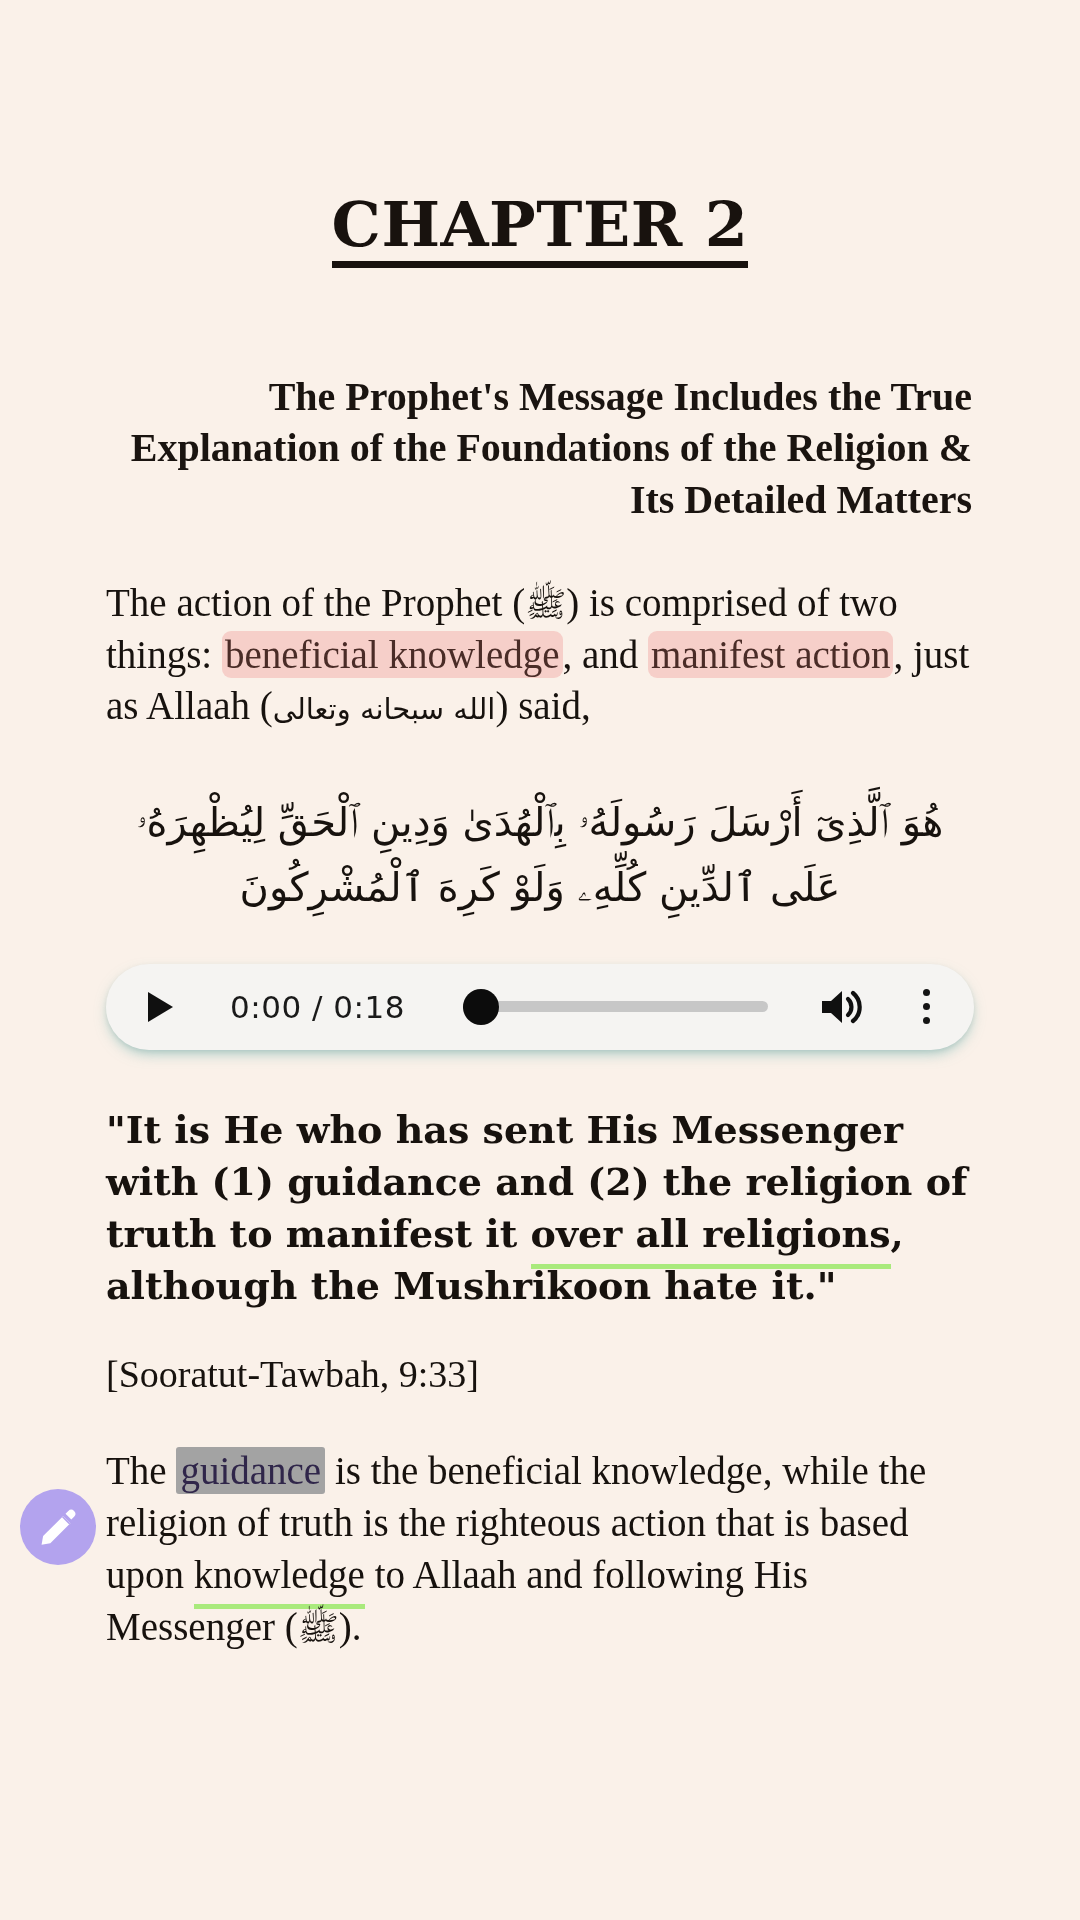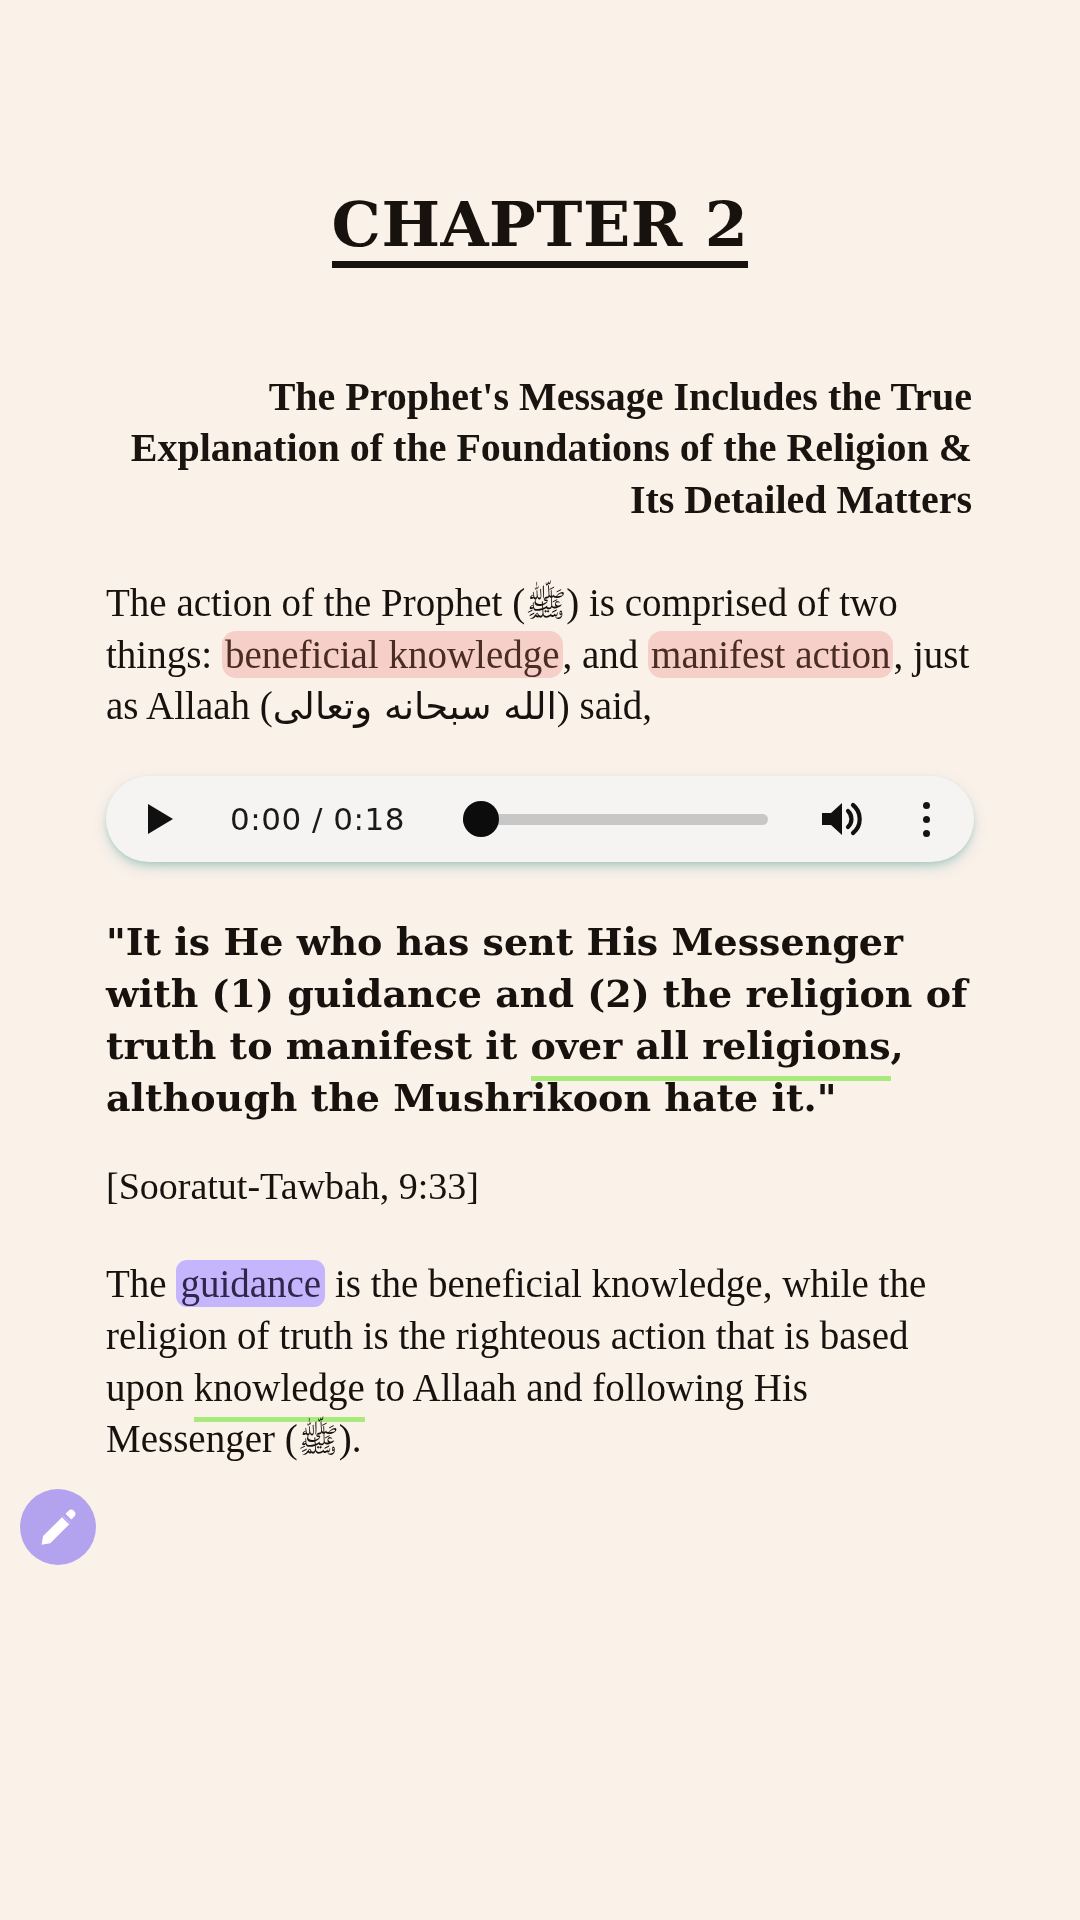--- a/index.html
+++ b/index.html
@@ -60,39 +60,39 @@
     line-height: 1.33;
     color: #17120e;
     text-align: left;
   }
   .para.tight { margin-top: 46px; }
 
   .hl-pink {
     background: #f6cfc9;
     color: #4a2c27;
     padding: 2px 3px;
-    border-radius: 14px;
+    border-radius: 9px;
     box-decoration-break: clone;
     -webkit-box-decoration-break: clone;
   }
   .hl-purple {
-    background: #c4b5fd;
+    background: #a3a3a3;
     color: #30264a;
     padding: 2px 4px;
-    border-radius: 11px;
+    border-radius: 3px;
     box-decoration-break: clone;
     -webkit-box-decoration-break: clone;
   }
   .ul-green {
     border-bottom: 5px solid #a9ea7c;
     padding-bottom: 8px;
   }
   .arabic-inline {
     font-family: "DejaVu Sans", sans-serif;
-    font-size: 37px;
+    font-size: 29px;
     direction: rtl;
     unicode-bidi: isolate;
   }
   .sallallahu {
     font-family: "DejaVu Sans", "Liberation Sans", sans-serif;
     font-size: 34px;
     line-height: 1;
   }
 
   
@@ -246,20 +246,24 @@
   <div class="chapter-title-wrap">
     <h1 class="chapter-title">CHAPTER 2</h1>
   </div>
 
   <h2 class="subtitle">The Prophet's Message Includes the True Explanation of the Foundations of the Religion &amp; Its Detailed Matters</h2>
 
   <p class="para">
     <span>The action of the Prophet (</span><span class="sallallahu">ﷺ</span><span>) is comprised of two things: </span><span class="hl-pink">beneficial knowledge</span><span>, and </span><span class="hl-pink">manifest action</span><span>, just as Allaah (</span><span class="arabic-inline">الله سبحانه وتعالى</span><span>) said,</span>
   </p>
 
+  <div class="ayah">
+    <div>هُوَ ٱلَّذِىٓ أَرْسَلَ رَسُولَهُۥ بِٱلْهُدَىٰ وَدِينِ ٱلْحَقِّ لِيُظْهِرَهُۥ</div>
+    <div>عَلَى ٱلدِّينِ كُلِّهِۦ وَلَوْ كَرِهَ ٱلْمُشْرِكُونَ</div>
+  </div>
 
   <div class="audio-wrap">
     <div class="audio-player">
 
       <div class="play-btn">
         <span class="play-tri"></span>
       </div>
 
       <div class="time-label">0:00 / 0:18</div>
 

